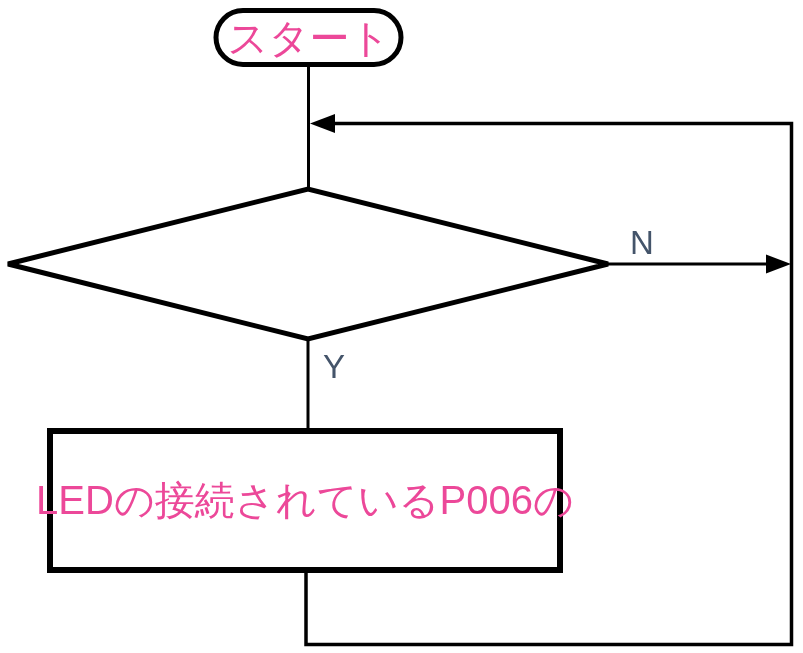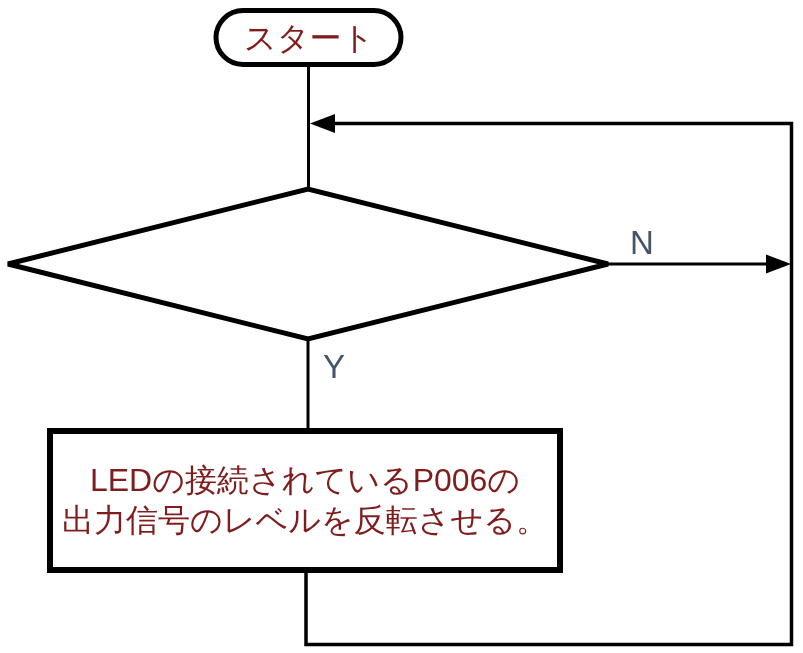--- a/index.html
+++ b/index.html
@@ -16,22 +16,22 @@
     overflow: hidden;
   }
   .canvas svg {
     position: absolute;
     top: 0;
     left: 0;
   }
   .node-label {
     position: absolute;
     transform: translate(-50%, -50%);
-    color: #7f1d1d;
-    font-size: 32px;
+    color: #ec4899;
+    font-size: 40px;
     line-height: 40px;
     white-space: nowrap;
     text-align: center;
   }
   .edge-label {
     position: absolute;
     transform: translate(-50%, -50%);
     color: #44546A;
     font-size: 33px;
     line-height: 36px;
@@ -67,20 +67,19 @@
     <polygon points="8,264 308,189 608,264 308,339" fill="#FFFFFF" stroke="#000000" stroke-width="5"></polygon>
 
     <rect x="50" y="431" width="510" height="139" fill="#FFFFFF" stroke="#000000" stroke-width="6"></rect>
   </svg>
 
   <div class="node-label start-label">スタート</div>
 
 
   <div class="node-label process-label">
     <div>LEDの接続されているP006の</div>
-    <div>出力信号のレベルを反転させる。</div>
   </div>
 
   <div class="edge-label n-label">N</div>
 
   <div class="edge-label y-label">Y</div>
 
 </div>
 
 </body></html>

